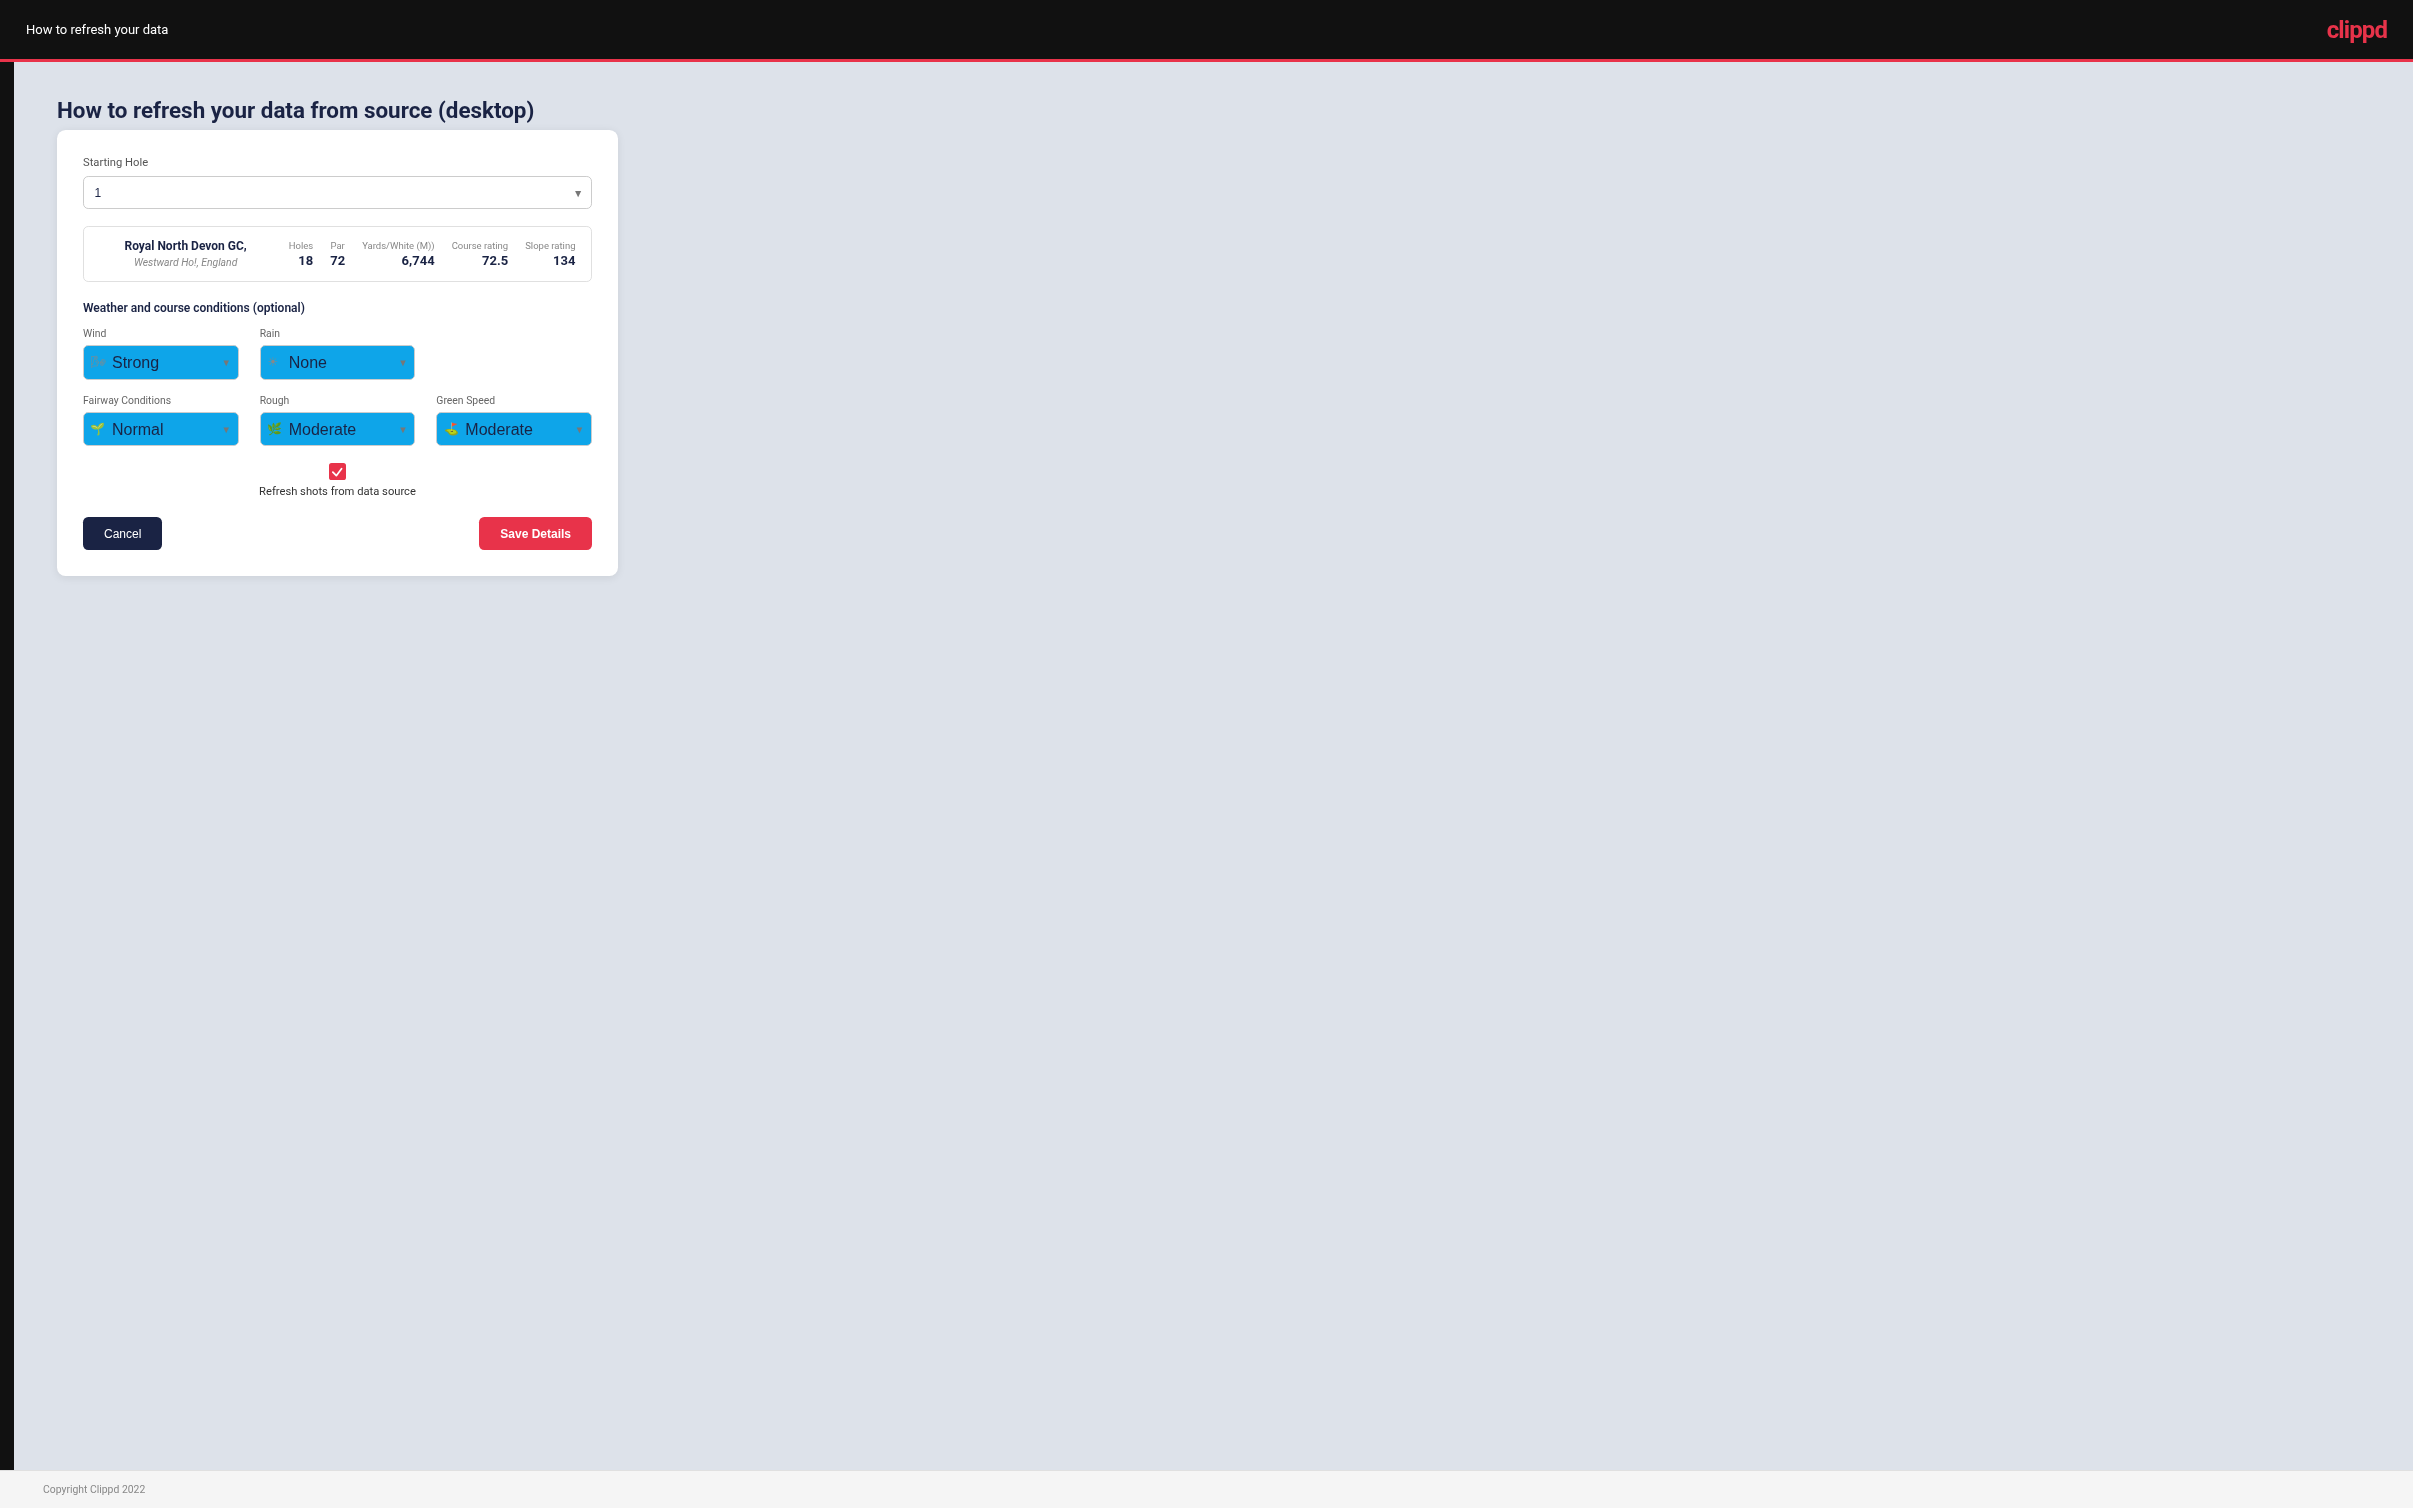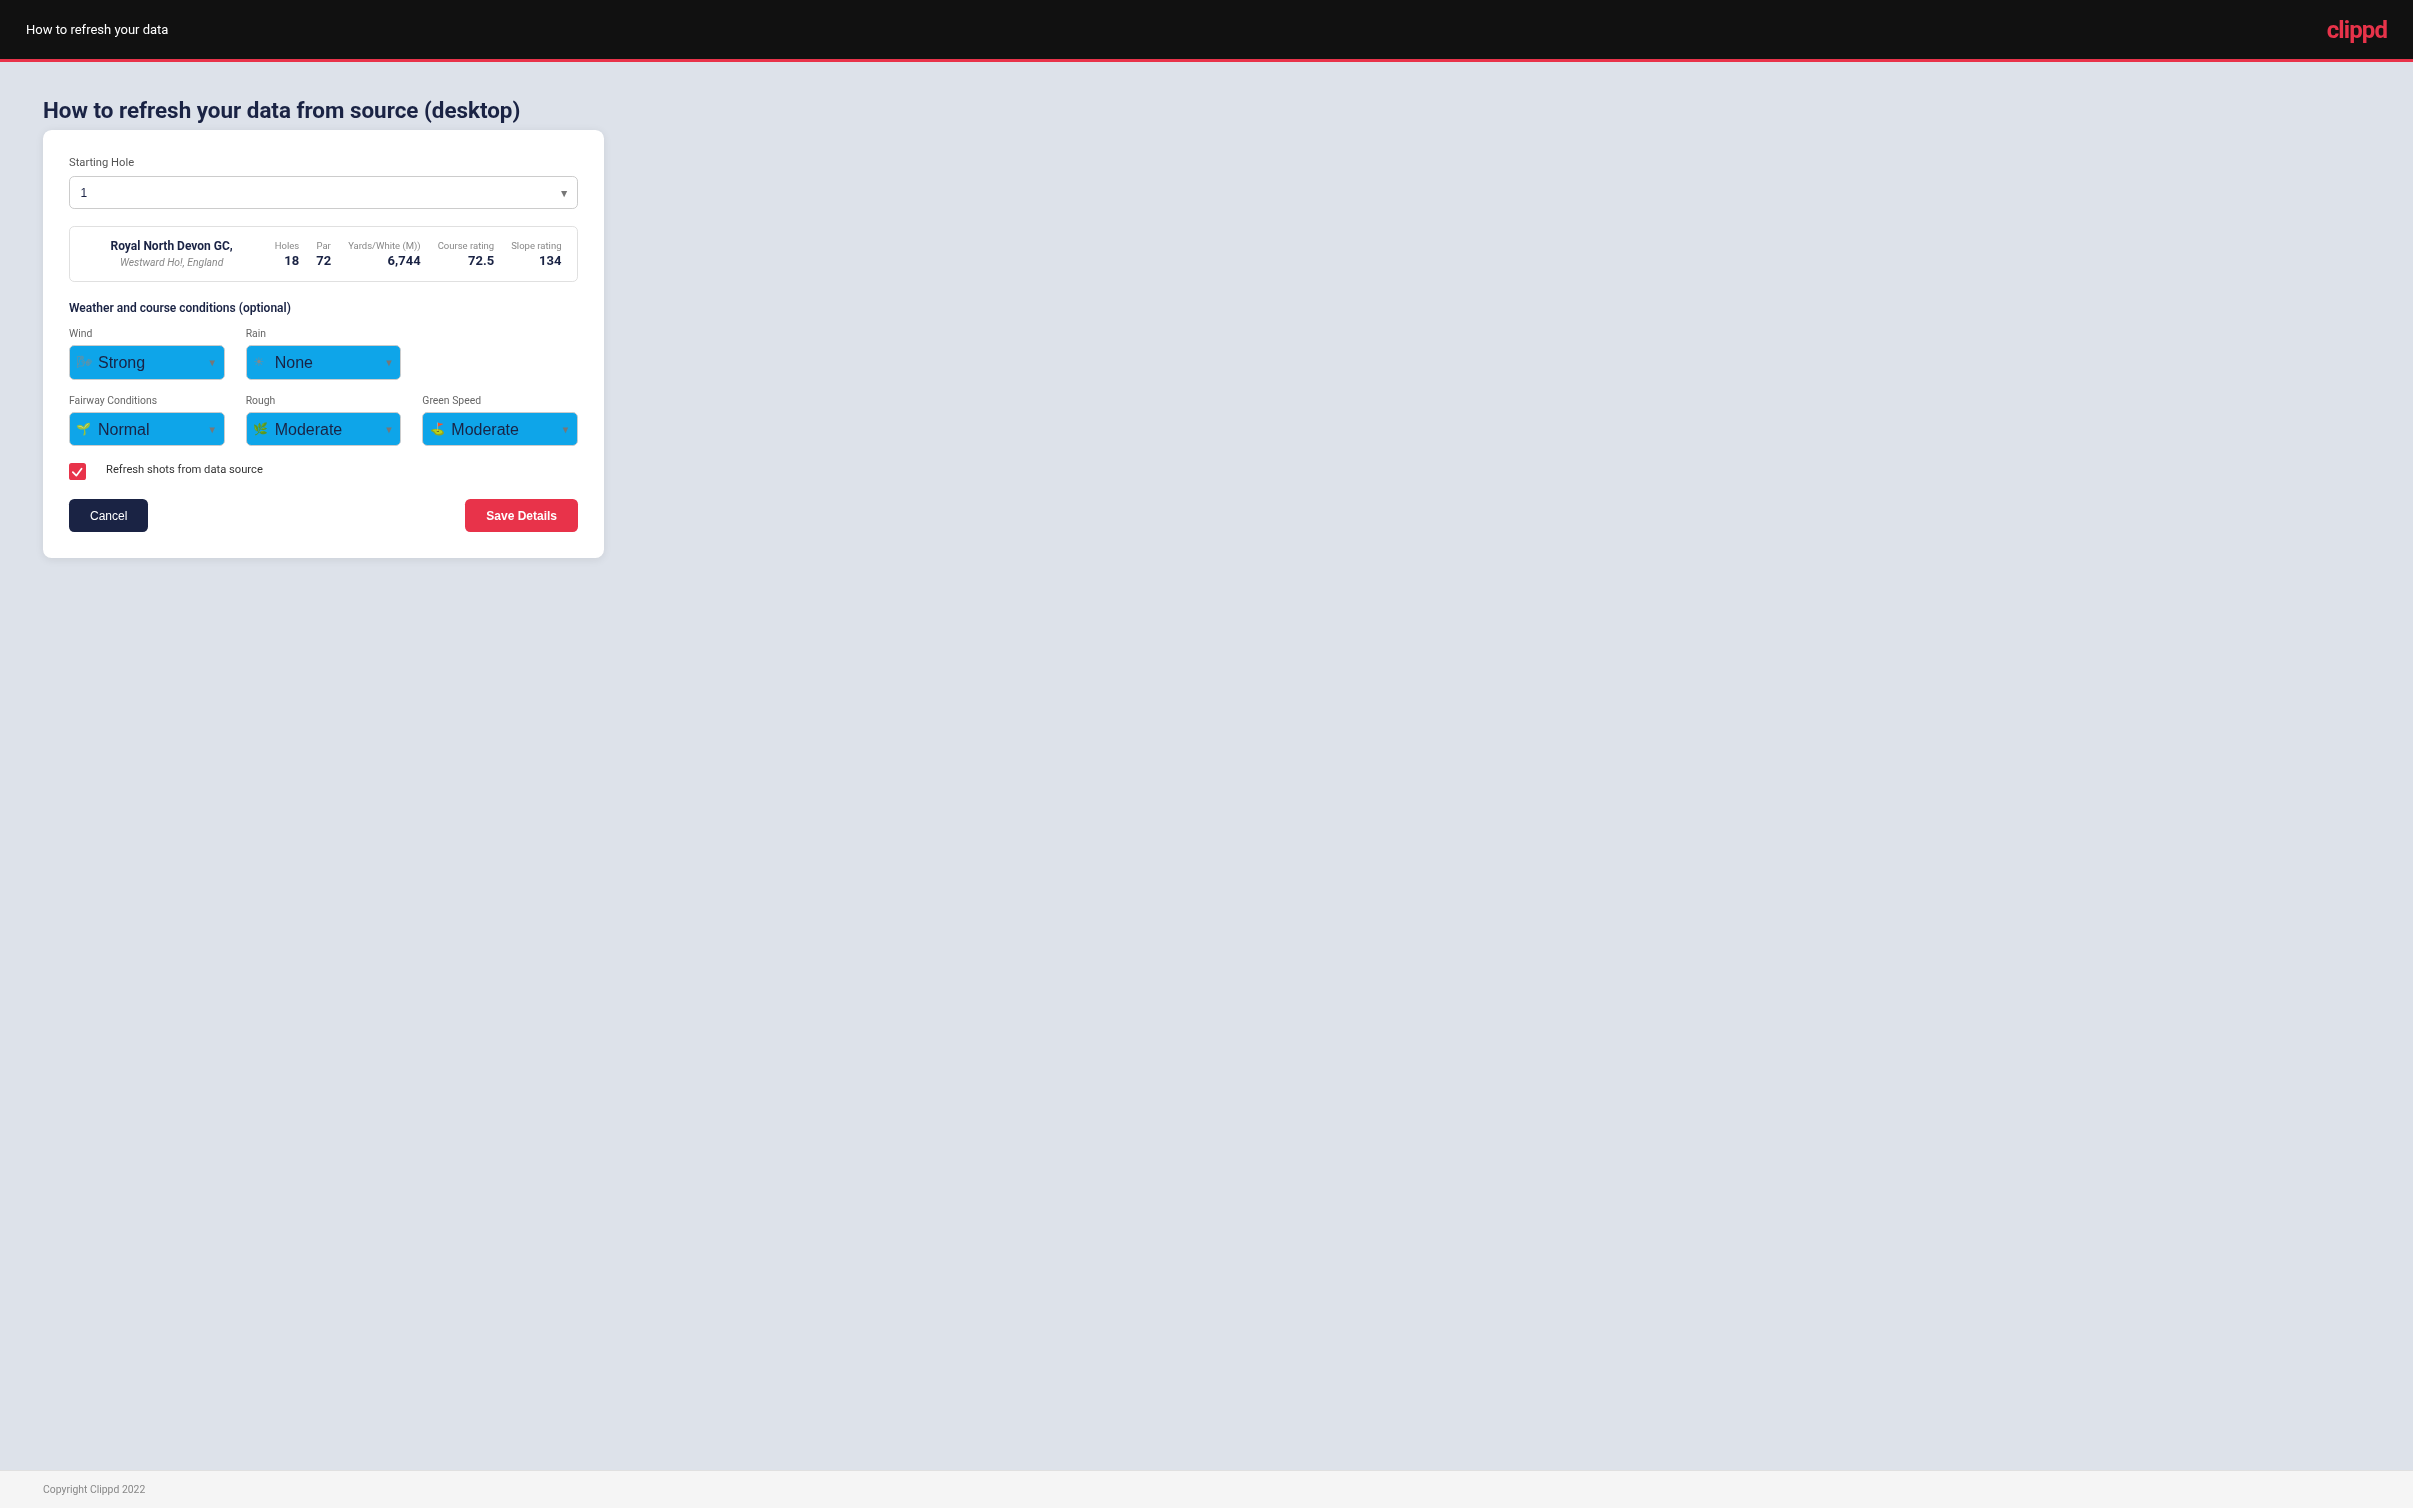--- a/index.html
+++ b/index.html
@@ -26,20 +26,21 @@
     .logo {
       color: #e8334a;
       font-size: 24px;
       font-weight: 700;
       letter-spacing: -0.9px;
     }
     .main-content {
       background: #dde2ea;
       flex: 1;
       padding: 35px 43px 26px;
+      margin-left: 14px;
     }
     .page-heading {
       color: #1a2344;
       font-size: 22.4px;
       font-weight: 700;
       margin-bottom: 7px;
     }
     .page-subheading {
       color: #1a2344;
       font-size: 15.5px;
@@ -207,22 +208,24 @@
       position: absolute;
       right: 7.8px;
       top: 50%;
       transform: translateY(-50%);
       font-size: 9.5px;
       color: #777;
       pointer-events: none;
     }
     .checkbox-row {
       display: flex;
-      gap: 20px;
+      align-items: center;
+      gap: 5px;
       margin: 17px 0 19px;
+      flex-direction: column;
     }
     .checkbox-custom {
       width: 17px;
       height: 17px;
       background: #e8334a;
       border-radius: 2.6px;
       display: flex;
       align-items: center;
       justify-content: center;
       flex-shrink: 0;

